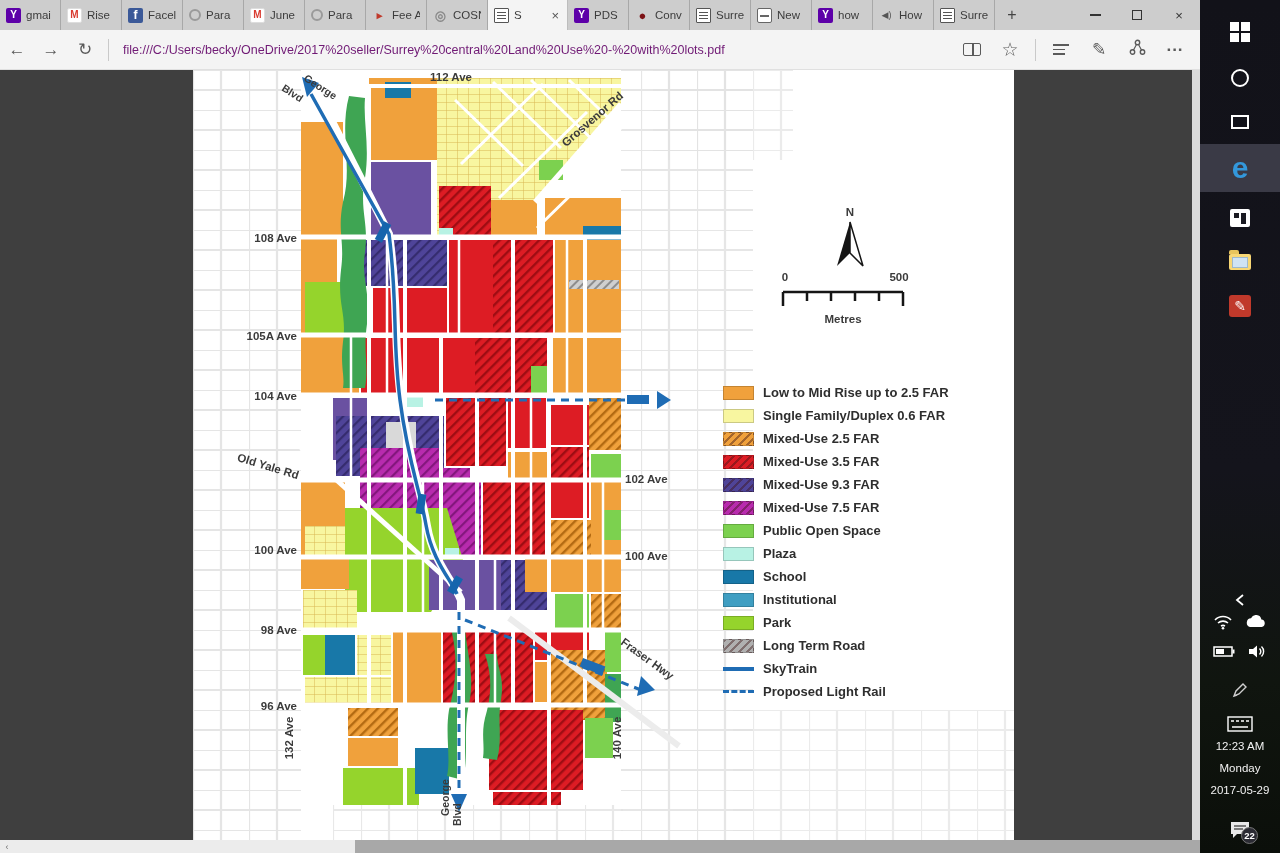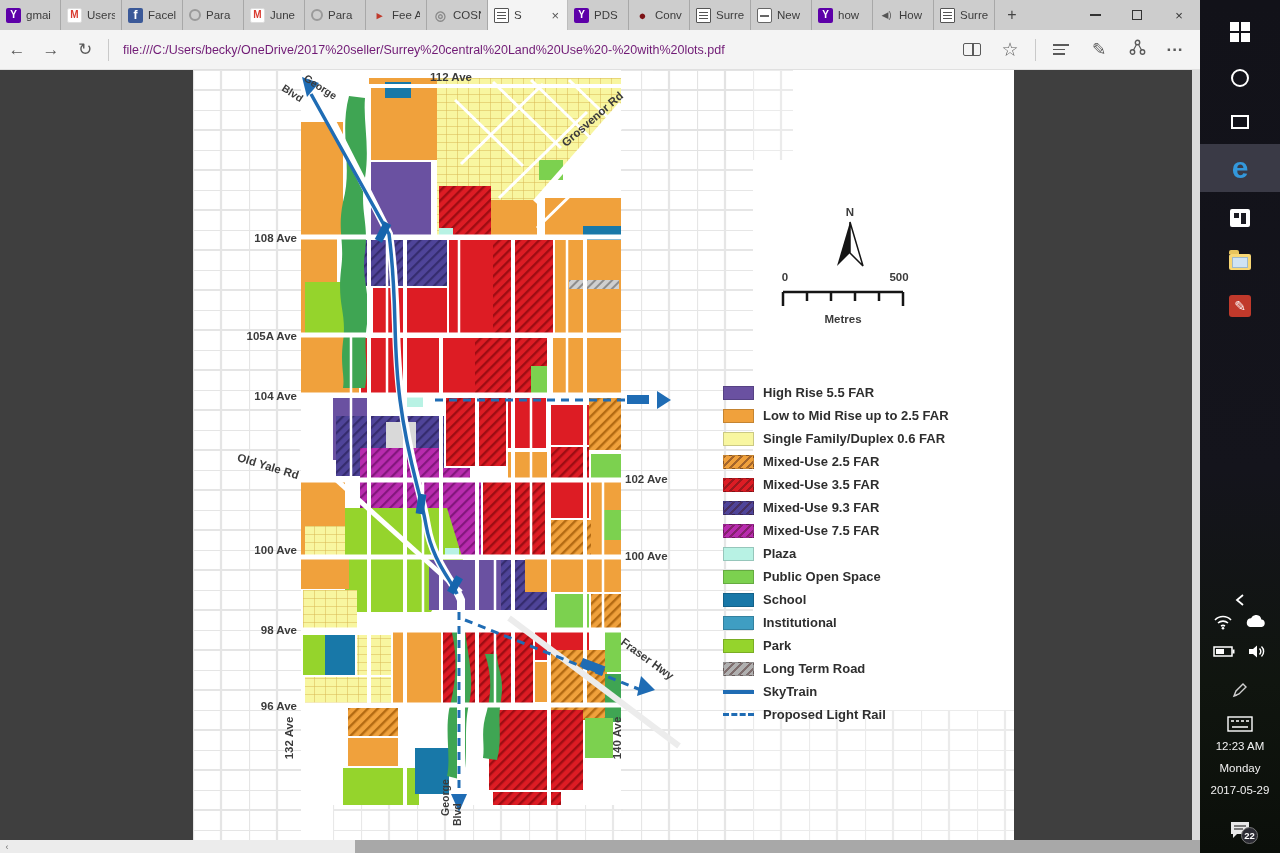--- a/index.html
+++ b/index.html
@@ -132,21 +132,21 @@
               <i>Y</i>
             </span>
     <span class="tab-label">gmai</span>
 
   </div>
 
   <div class="tab">
     <span class="favicon ic-gmail">
               <i>M</i>
             </span>
-    <span class="tab-label">Users</span>
+    <span class="tab-label">Rise</span>
 
   </div>
 
   <div class="tab">
     <span class="favicon ic-facebook">
               <i>f</i>
             </span>
     <span class="tab-label">Facel</span>
 
   </div>
@@ -494,24 +494,20 @@
             <text class="maplabel" x="592" y="211" text-anchor="middle" font-size="13">0</text>
             <text class="maplabel" x="706" y="211" text-anchor="middle" font-size="13">500</text>
             <path d="M590,222 H710 M590,222 V236 M710,222 V236 M614,222 V231 M638,222 V231
                      M662,222 V231 M686,222 V231" stroke="#151515" stroke-width="2.5" fill="none"></path>
             <text class="maplabel" x="650" y="253" text-anchor="middle" font-size="13.5">Metres</text>
           </g>
         </svg>
 
         
         <div id="legend">
-  <div class="lrow">
-    <span class="sw solid" style="--c: #6a51a1;"></span>
-    <span class="ltext">High Rise 5.5 FAR</span>
-  </div>
 
 
   <div class="lrow">
     <span class="sw solid" style="--c: #f0a13c;"></span>
     <span class="ltext">Low to Mid Rise up to 2.5 FAR</span>
   </div>
 
   <div class="lrow">
     <span class="sw solid" style="--c: #f8f6a0;"></span>
     <span class="ltext">Single Family/Duplex 0.6 FAR</span>
@@ -531,27 +527,27 @@
     <span class="sw hatch" style="--c: #4f4499;"></span>
     <span class="ltext">Mixed-Use 9.3 FAR</span>
   </div>
 
   <div class="lrow">
     <span class="sw hatch" style="--c: #b82bae;"></span>
     <span class="ltext">Mixed-Use 7.5 FAR</span>
   </div>
 
   <div class="lrow">
+    <span class="sw solid" style="--c: #7cd14f;"></span>
+    <span class="ltext">Public Open Space</span>
+  </div>
+
+  <div class="lrow">
     <span class="sw solid" style="--c: #b8f2e4;"></span>
     <span class="ltext">Plaza</span>
-  </div>
-
-  <div class="lrow">
-    <span class="sw solid" style="--c: #7cd14f;"></span>
-    <span class="ltext">Public Open Space</span>
   </div>
 
   <div class="lrow">
     <span class="sw solid" style="--c: #1878a8;"></span>
     <span class="ltext">School</span>
   </div>
 
   <div class="lrow">
     <span class="sw solid" style="--c: #3f9ec2;"></span>
     <span class="ltext">Institutional</span>

